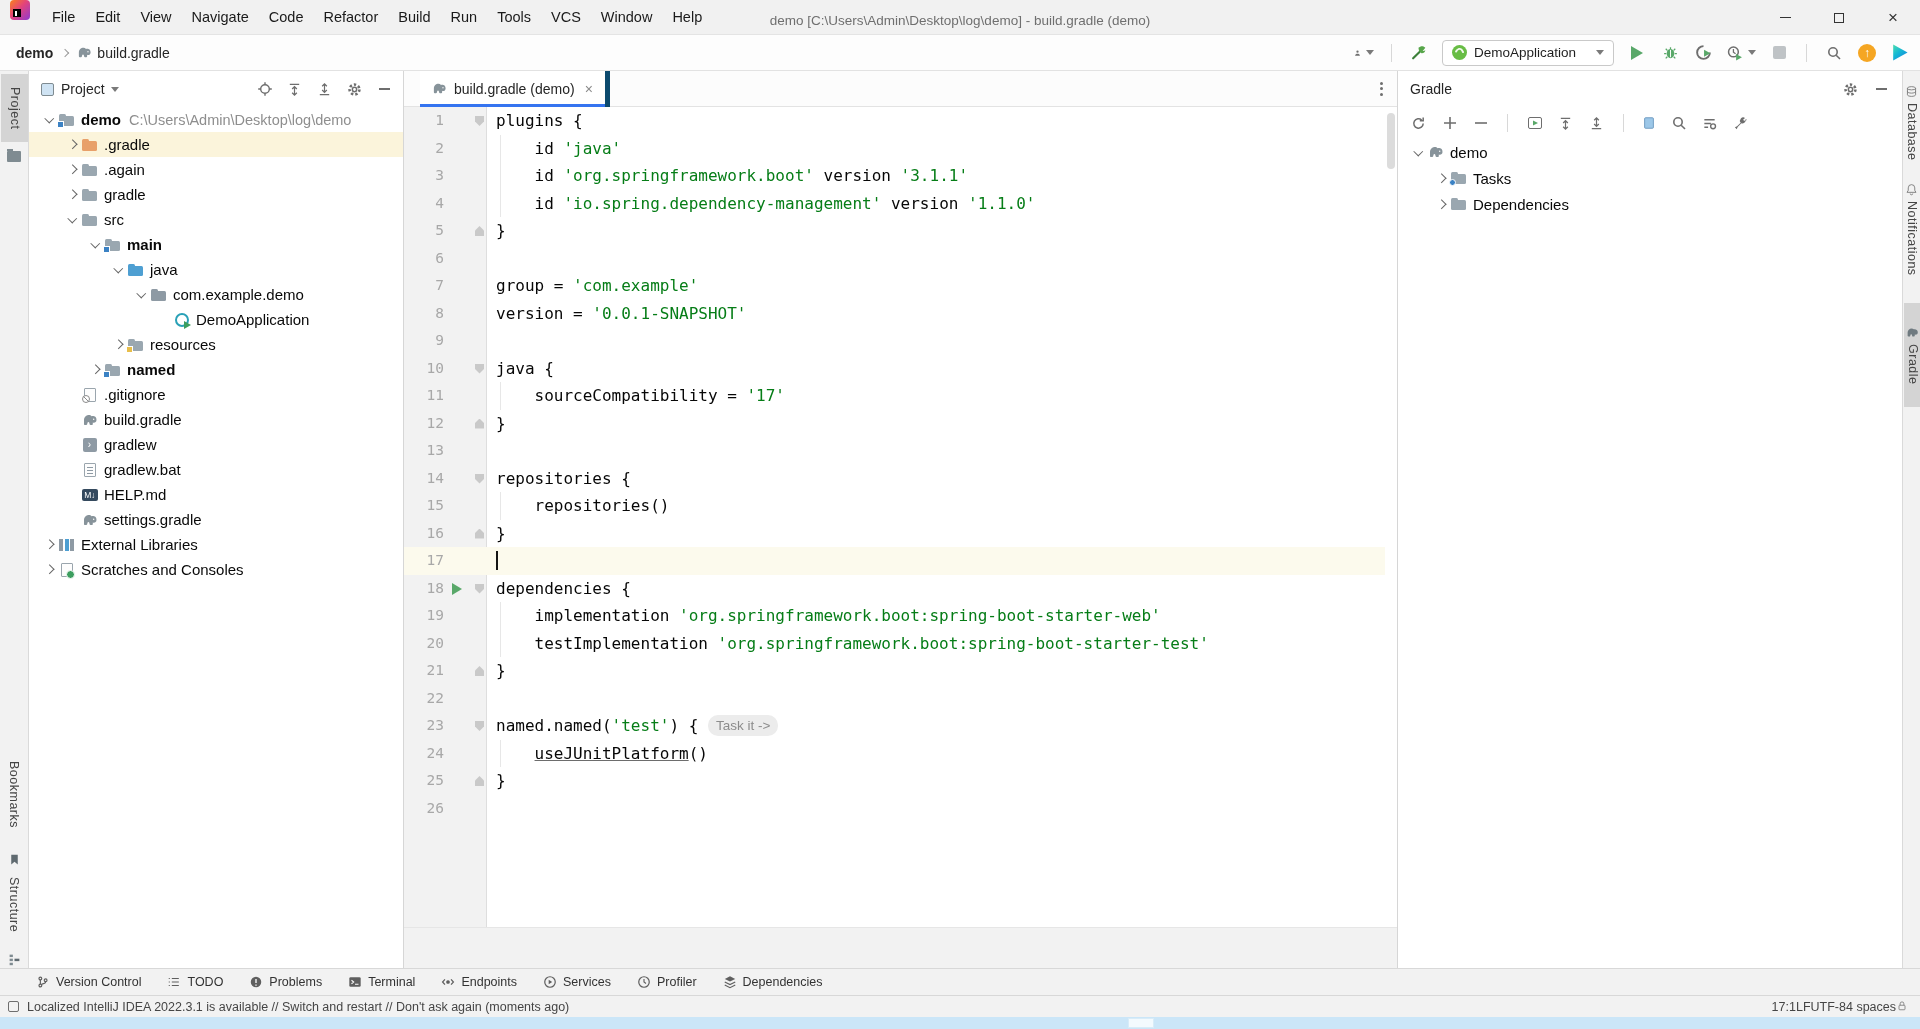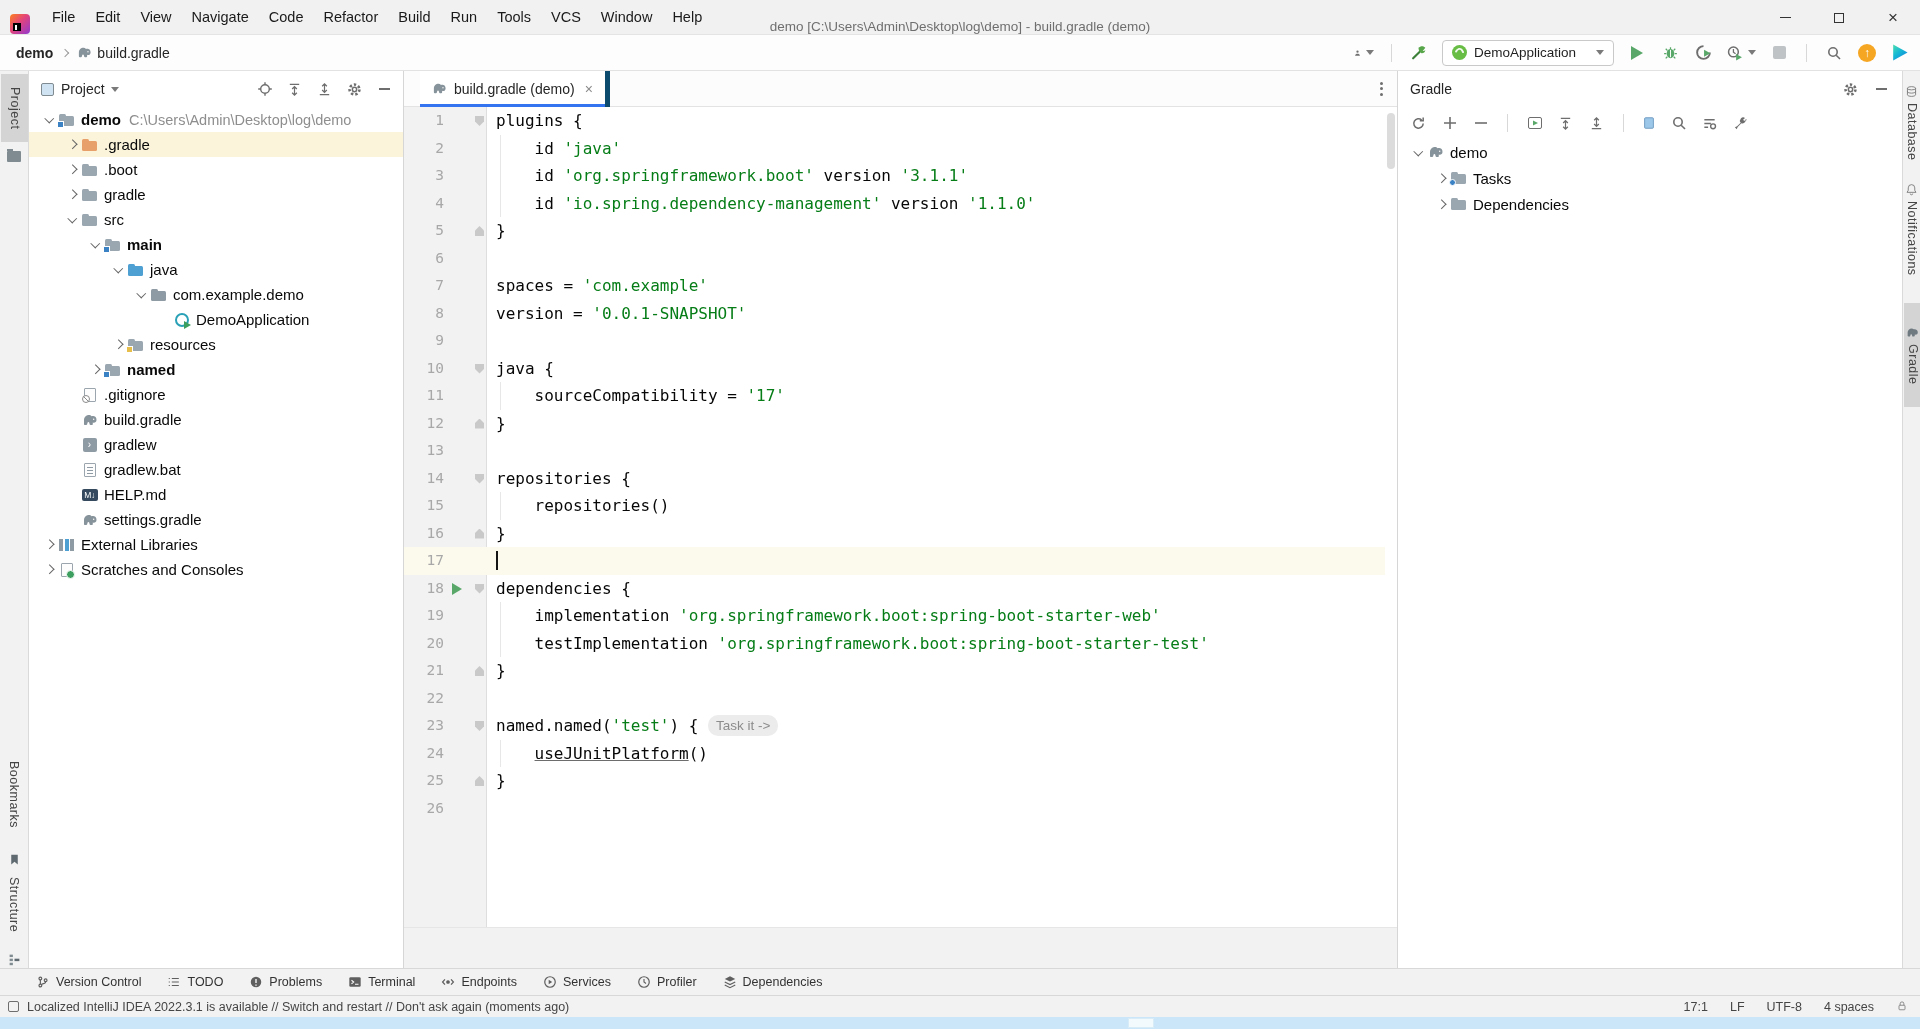--- a/index.html
+++ b/index.html
@@ -1,20 +1,20 @@
 <!DOCTYPE html>
 <html style="--accent: #3574F0; --string-green: #067D17; --run-green: #59A869; --caret-line-bg: #FCFAED; --tree-selection-bg: #FBF4DB; --update-orange: #F5A623;"><head>
 <meta charset="utf-8">
 <style>
   * { margin:0; padding:0; box-sizing:border-box; }
   body { font-family:"Liberation Sans", sans-serif; background:#fff; }
   .app { position:relative; width:1920px; height:1029px; overflow:hidden; background:#fff; color:#1f1f1f; }
 
   
-  .titlebar { position:absolute; top:0; left:0; width:100%; height:35px; background:#f1f1f1; display:flex; align-items:flex-end; border-bottom:1px solid #e4e4e4; }
+  .titlebar { position:absolute; top:0; left:0; width:100%; height:35px; background:#f1f1f1; display:flex; align-items:flex-start; border-bottom:1px solid #e4e4e4; }
   .logo { width:20px; height:20px; border-radius:4px; margin:0 12px 0 10px; background:linear-gradient(135deg,#fc801d 0%,#e3447a 45%,#9039d0 100%); position:relative; }
   .logo::after { content:''; position:absolute; left:3px; bottom:3px; width:8px; height:8px; background:#000; }
   .logo::before { content:''; position:absolute; left:4.5px; bottom:4.5px; width:2px; height:5px; background:#fff; z-index:1; }
   .menubar { display:flex; align-items:center; height:100%; }
   .menu-item { padding:0 10px; font-size:14.5px; color:#1a1a1a; height:100%; display:flex; align-items:center; cursor:default; }
   .win-title { position:absolute; left:50%; transform:translateX(-50%); font-size:13.5px; color:#6f6f6f; white-space:nowrap;margin-top:13px; }
   .win-controls { position:absolute; right:0; top:0; height:35px; display:flex; }
   .winbtn { width:54px; height:35px; display:flex; align-items:center; justify-content:center; }
   .ic-min { width:11px; height:1.5px; background:#333; }
   .ic-max { width:10px; height:10px; border:1.5px solid #333; }
@@ -123,21 +123,21 @@
   .ghead-icons { margin-left:auto; display:flex; gap:14px; align-items:center; }
   .gtools { height:32px; display:flex; align-items:center; padding-left:12px; gap:14px; }
   .gtree .trow { height:26px; }
 
   
   .btoolbar { position:absolute; top:968px; left:0; width:100%; height:27px; background:#f2f2f2; border-top:1px solid #d8d8d8; display:flex; align-items:center; padding-left:36px; gap:26px; }
   .btool-item { display:flex; align-items:center; gap:6px; font-size:12.5px; color:#333; }
   .statusbar { position:absolute; top:995px; left:0; width:100%; height:22px; background:#f2f2f2; border-top:1px solid #d8d8d8; display:flex; align-items:center; font-size:12.5px; color:#454545; }
   .status-left { display:flex; align-items:center; gap:8px; margin-left:8px; }
   .status-sq { width:11px; height:11px; border:1.3px solid #6e6e6e; border-radius:2px; }
-  .status-right { margin-left:auto; display:flex; align-items:flex-start; gap:22px; margin-right:12px; }
+  .status-right { margin-left:auto; display:flex; align-items:flex-start; margin-right:12px; }
   .taskbar { position:absolute; top:1017px; left:0; width:100%; height:12px; background:#cbe6f8; }
   .taskbar i { position:absolute; left:1128px; top:1px; width:26px; height:10px; background:#f3fafe; border:1px solid #d8ecf8; }
 
   svg { display:block; }
 </style>
 </head>
 <body>
 
 <div class="app">
 
@@ -325,21 +325,21 @@
             <span class="ticon">
               <span class="fi" style="--fc:#E8A06A"></span>
             </span>
             <span class="tlabel">.gradle</span>
           </div>
           <div class="trow" style="padding-left:35px">
             <span class="arr closed"></span>
             <span class="ticon">
               <span class="fi" style="--fc:#9AA7B0"></span>
             </span>
-            <span class="tlabel">.boot</span>
+            <span class="tlabel">.again</span>
           </div>
           <div class="trow" style="padding-left:35px">
             <span class="arr closed"></span>
             <span class="ticon">
               <span class="fi" style="--fc:#9AA7B0"></span>
             </span>
             <span class="tlabel">gradle</span>
           </div>
           <div class="trow" style="padding-left:35px">
             <span class="arr open"></span>
@@ -486,21 +486,21 @@
       <div class="edcheck"></div>
       <div class="codewrap">
         <div class="gutterbg"></div>
         <div class="codelines" id="codelines">
             <div class="cline"><span class="lnum">1</span><span class="foldmark open"></span><span class="cs-p">plugins {</span></div>
             <div class="cline g"><span class="lnum">2</span><span class="cs-p">    id </span><span class="cs-s">'java'</span></div>
             <div class="cline g"><span class="lnum">3</span><span class="cs-p">    id </span><span class="cs-s">'org.springframework.boot'</span><span class="cs-p"> version </span><span class="cs-s">'3.1.1'</span></div>
             <div class="cline g"><span class="lnum">4</span><span class="cs-p">    id </span><span class="cs-s">'io.spring.dependency-management'</span><span class="cs-p"> version </span><span class="cs-s">'1.1.0'</span></div>
             <div class="cline"><span class="lnum">5</span><span class="foldmark close"></span><span class="cs-p">}</span></div>
             <div class="cline"><span class="lnum">6</span></div>
-            <div class="cline"><span class="lnum">7</span><span class="cs-p">spaces = </span><span class="cs-s">'com.example'</span></div>
+            <div class="cline"><span class="lnum">7</span><span class="cs-p">group = </span><span class="cs-s">'com.example'</span></div>
             <div class="cline"><span class="lnum">8</span><span class="cs-p">version = </span><span class="cs-s">'0.0.1-SNAPSHOT'</span></div>
             <div class="cline"><span class="lnum">9</span></div>
             <div class="cline"><span class="lnum">10</span><span class="foldmark open"></span><span class="cs-p">java {</span></div>
             <div class="cline g"><span class="lnum">11</span><span class="cs-p">    sourceCompatibility = </span><span class="cs-s">'17'</span></div>
             <div class="cline"><span class="lnum">12</span><span class="foldmark close"></span><span class="cs-p">}</span></div>
             <div class="cline"><span class="lnum">13</span></div>
             <div class="cline"><span class="lnum">14</span><span class="foldmark open"></span><span class="cs-p">repositories {</span></div>
             <div class="cline g"><span class="lnum">15</span><span class="cs-p">    repositories()</span></div>
             <div class="cline"><span class="lnum">16</span><span class="foldmark close"></span><span class="cs-p">}</span></div>
             <div class="cline hl"><span class="lnum">17</span><span class="caret"></span></div>

